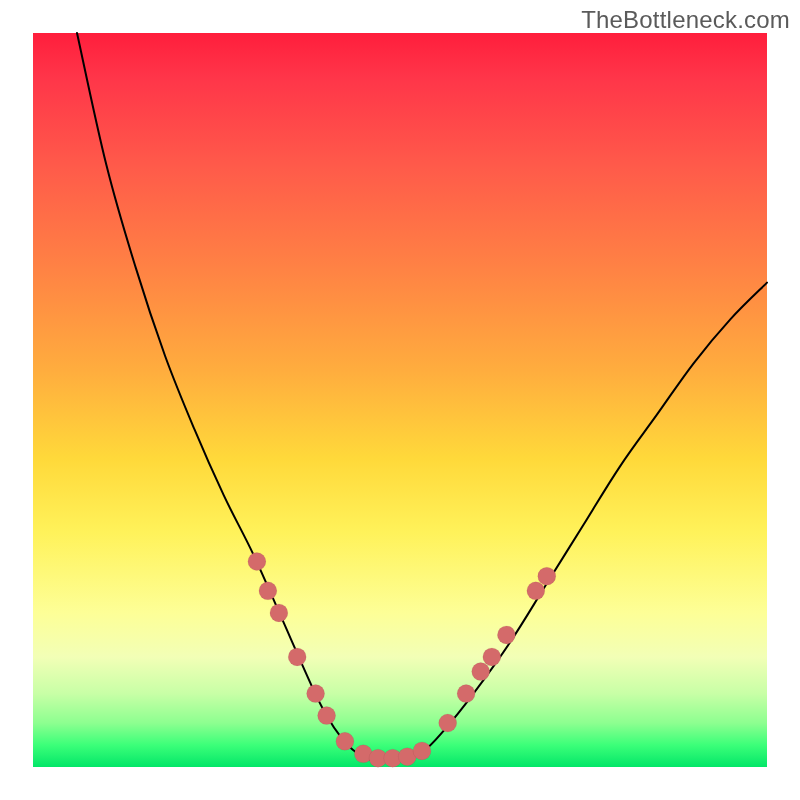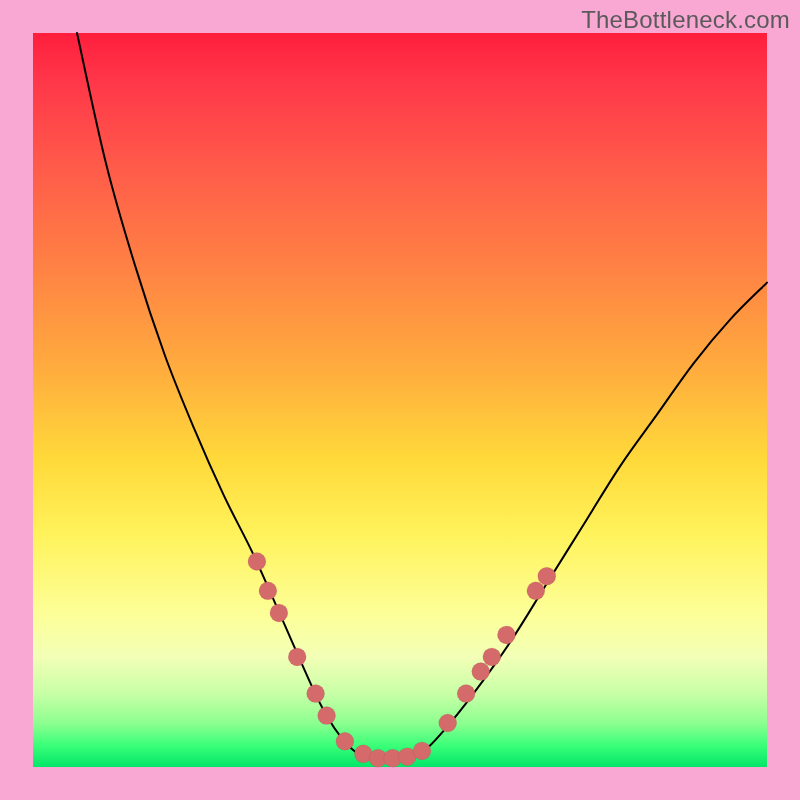--- a/index.html
+++ b/index.html
@@ -10,21 +10,21 @@
     overflow: hidden;
     background: #000;
     font-family: Arial, Helvetica, sans-serif;
   }
   .frame {
     position: absolute;
     left: 0;
     top: 0;
     width: 800px;
     height: 800px;
-    background: #f9a8d4;
+    background: #ffffff;
   }
   .plot-area {
     position: absolute;
     left: 33px;
     top: 33px;
     width: 734px;
     height: 734px;
     
     background: linear-gradient(
       to bottom,

